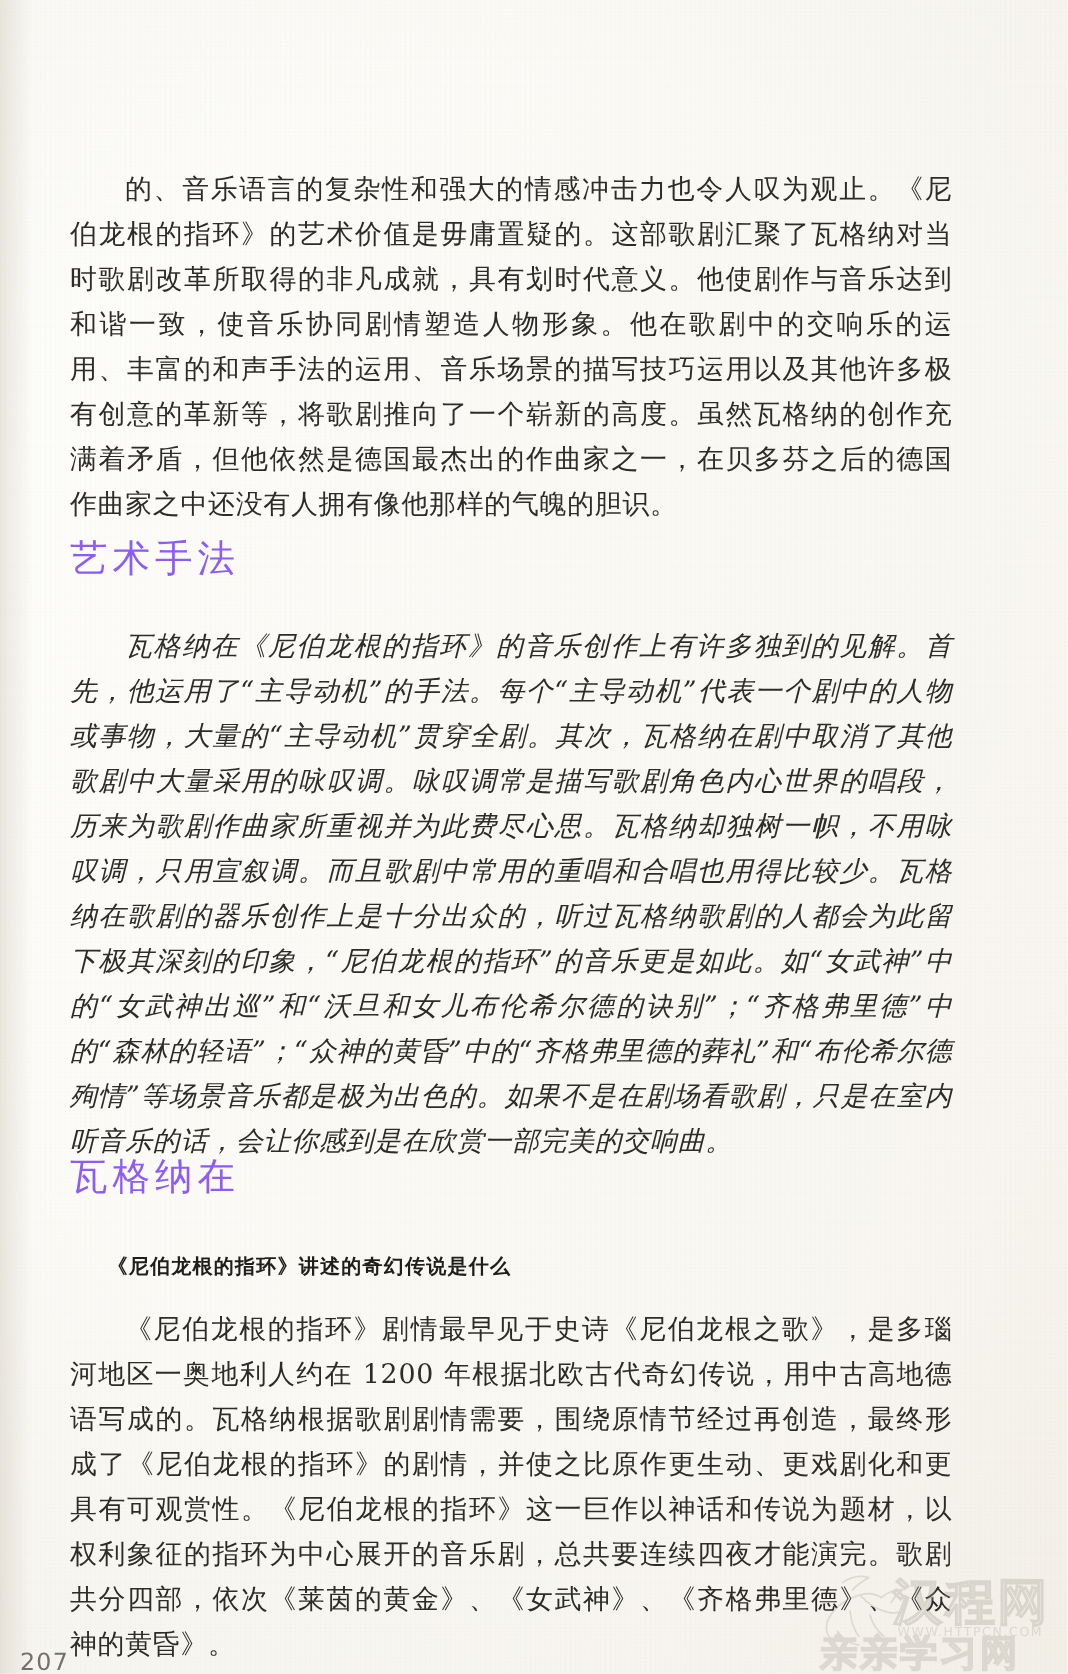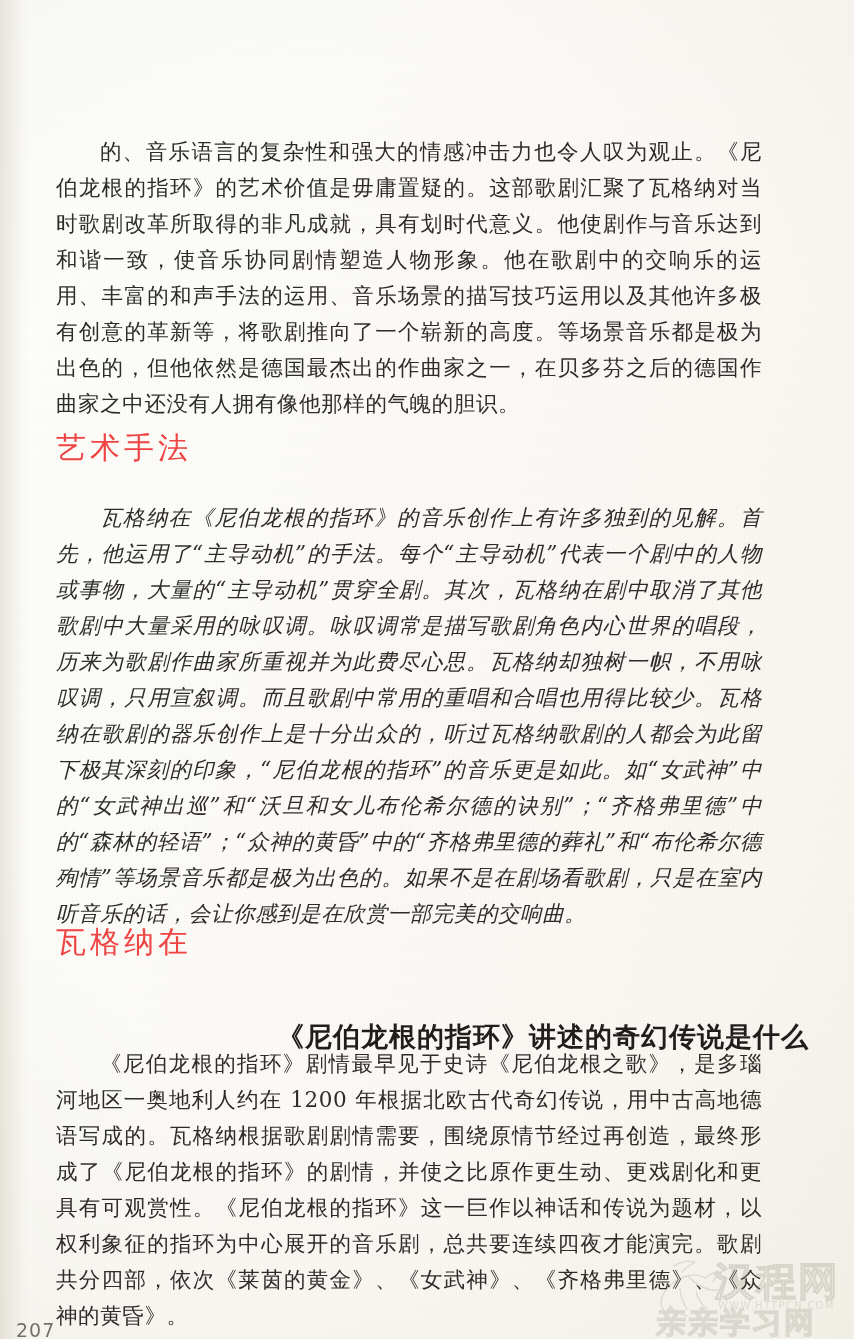--- a/index.html
+++ b/index.html
@@ -66,37 +66,36 @@
     font-weight: 400;
     -webkit-font-smoothing: antialiased;
   }
   .para.indent {
     text-indent: 44px;
   }
 
   .section-head {
     font-size: 30px;
     line-height: 1.2;
-    color: #ef4444;
+    color: #8b5cf6;
     letter-spacing: 4px;
     font-weight: 400;
     margin: 0;
     font-family: "DejaVu Sans", "Liberation Sans", sans-serif;
   }
 
   .sub-head {
-    font-size: 27px;
+    font-size: 16px;
     line-height: 1.25;
     color: #201e1c;
     font-weight: 700;
     letter-spacing: 1px;
-    margin: 17px;
+    margin: 0;
     padding-left: 30px;
     font-family: "DejaVu Sans", "Liberation Sans", sans-serif;
-    text-align: right;
   }
 
   
   .block-1 { position: absolute; left: 0;  top: 0;   width: 706px; }
   .block-h1{ position: absolute; left: 0;  top: 296px; width: 706px; }
   .block-2 { position: absolute; left: 0;  top: 366px; width: 706px; font-style: italic; }
   .block-h2{ position: absolute; left: 0;  top: 790px; width: 706px; }
   .block-sh{ position: absolute; left: 0;  top: 869px; width: 706px; }
   .block-3 { position: absolute; left: 0;  top: 912px; width: 706px; }
 
@@ -159,21 +158,21 @@
 <body>
 
 <div class="page">
 
   <div class="paper"></div>
   <div class="grain"></div>
   <div class="edge-shadow"></div>
 
   <div class="content">
 
-    <p class="para indent block-1">的、音乐语言的复杂性和强大的情感冲击力也令人叹为观止。《尼伯龙根的指环》的艺术价值是毋庸置疑的。这部歌剧汇聚了瓦格纳对当时歌剧改革所取得的非凡成就，具有划时代意义。他使剧作与音乐达到和谐一致，使音乐协同剧情塑造人物形象。他在歌剧中的交响乐的运用、丰富的和声手法的运用、音乐场景的描写技巧运用以及其他许多极有创意的革新等，将歌剧推向了一个崭新的高度。等场景音乐都是极为出色的，但他依然是德国最杰出的作曲家之一，在贝多芬之后的德国作曲家之中还没有人拥有像他那样的气魄的胆识。</p>
+    <p class="para indent block-1">的、音乐语言的复杂性和强大的情感冲击力也令人叹为观止。《尼伯龙根的指环》的艺术价值是毋庸置疑的。这部歌剧汇聚了瓦格纳对当时歌剧改革所取得的非凡成就，具有划时代意义。他使剧作与音乐达到和谐一致，使音乐协同剧情塑造人物形象。他在歌剧中的交响乐的运用、丰富的和声手法的运用、音乐场景的描写技巧运用以及其他许多极有创意的革新等，将歌剧推向了一个崭新的高度。虽然瓦格纳的创作充满着矛盾，但他依然是德国最杰出的作曲家之一，在贝多芬之后的德国作曲家之中还没有人拥有像他那样的气魄的胆识。</p>
 
     <h2 class="section-head block-h1">艺术手法</h2>
 
     <p class="para indent block-2">瓦格纳在《尼伯龙根的指环》的音乐创作上有许多独到的见解。首先，他运用了“主导动机”的手法。每个“主导动机”代表一个剧中的人物或事物，大量的“主导动机”贯穿全剧。其次，瓦格纳在剧中取消了其他歌剧中大量采用的咏叹调。咏叹调常是描写歌剧角色内心世界的唱段，历来为歌剧作曲家所重视并为此费尽心思。瓦格纳却独树一帜，不用咏叹调，只用宣叙调。而且歌剧中常用的重唱和合唱也用得比较少。瓦格纳在歌剧的器乐创作上是十分出众的，听过瓦格纳歌剧的人都会为此留下极其深刻的印象，“尼伯龙根的指环”的音乐更是如此。如“女武神”中的“女武神出巡”和“沃旦和女儿布伦希尔德的诀别”；“齐格弗里德”中的“森林的轻语”；“众神的黄昏”中的“齐格弗里德的葬礼”和“布伦希尔德殉情”等场景音乐都是极为出色的。如果不是在剧场看歌剧，只是在室内听音乐的话，会让你感到是在欣赏一部完美的交响曲。</p>
 
     <h2 class="section-head block-h2">瓦格纳在</h2>
 
     <h3 class="sub-head block-sh">《尼伯龙根的指环》讲述的奇幻传说是什么</h3>
 
     <p class="para indent block-3">《尼伯龙根的指环》剧情最早见于史诗《尼伯龙根之歌》，是多瑙河地区一奥地利人约在 1200 年根据北欧古代奇幻传说，用中古高地德语写成的。瓦格纳根据歌剧剧情需要，围绕原情节经过再创造，最终形成了《尼伯龙根的指环》的剧情，并使之比原作更生动、更戏剧化和更具有可观赏性。《尼伯龙根的指环》这一巨作以神话和传说为题材，以权利象征的指环为中心展开的音乐剧，总共要连续四夜才能演完。歌剧共分四部，依次《莱茵的黄金》、《女武神》、《齐格弗里德》、《众神的黄昏》。</p>

